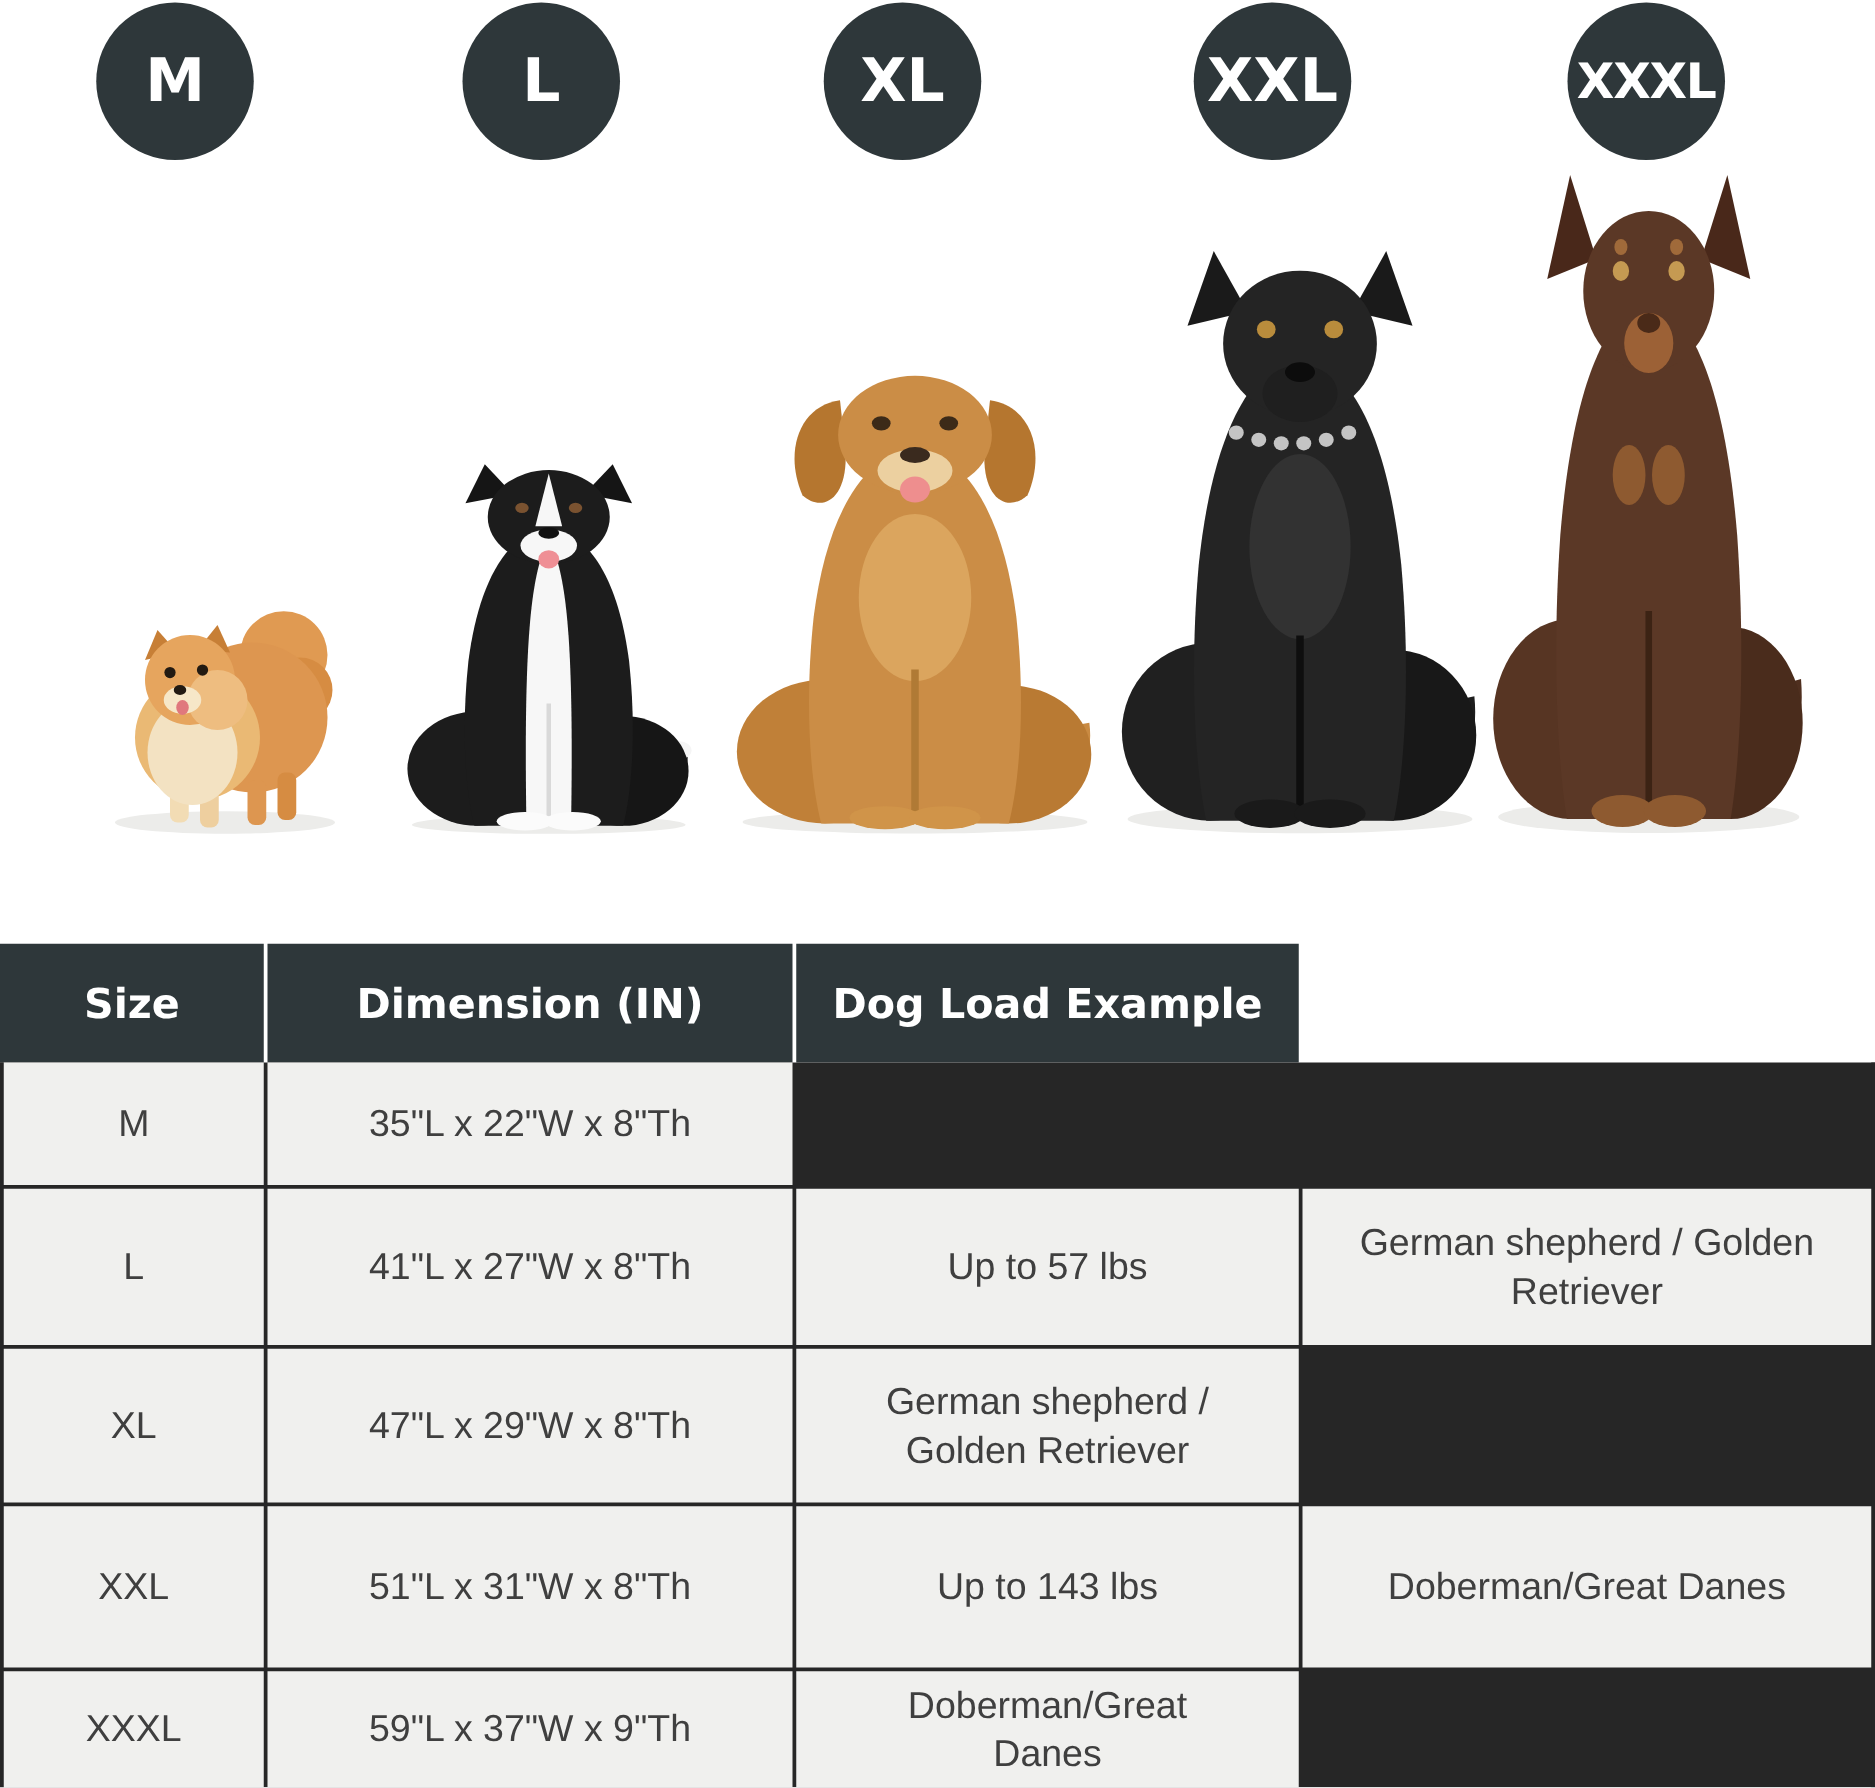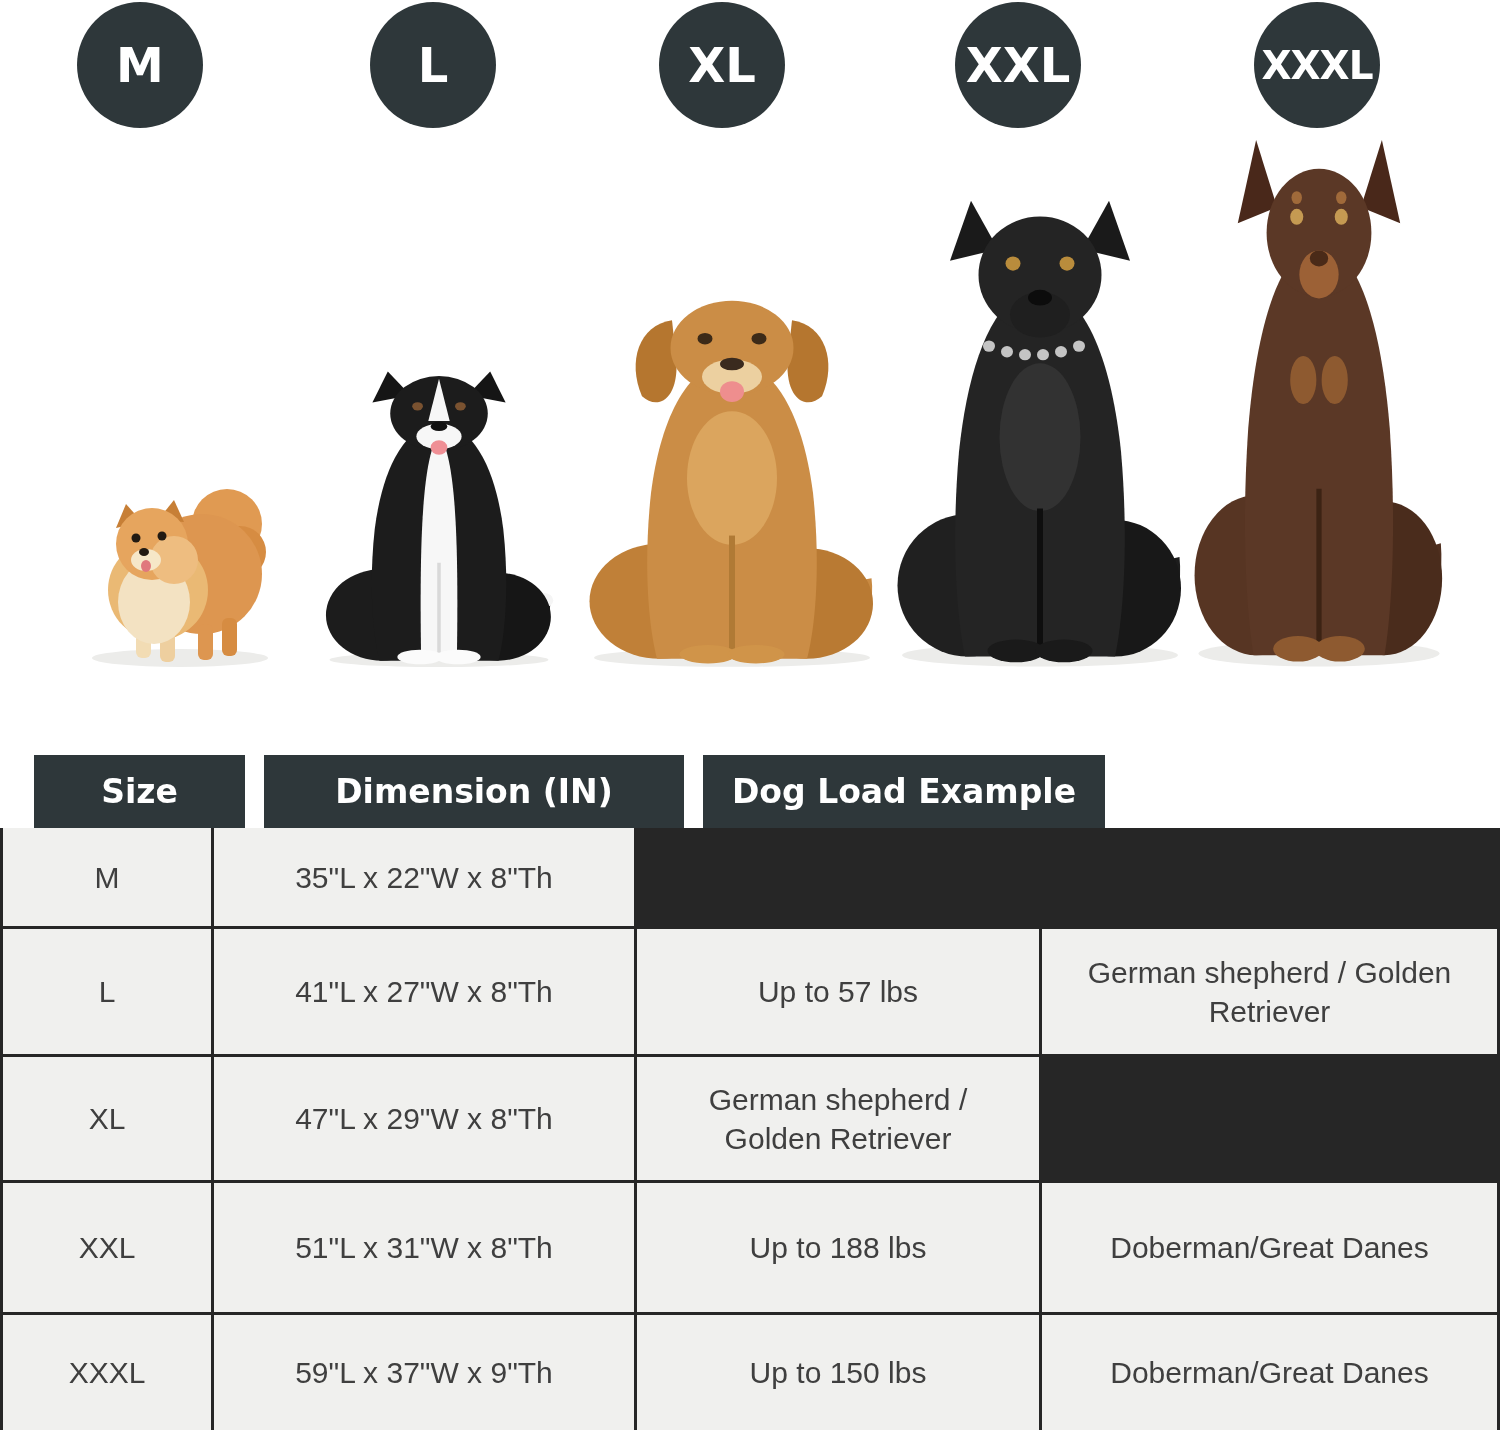--- a/index.html
+++ b/index.html
@@ -19,22 +19,22 @@
   .dog{position:absolute;}
   .dog svg{display:block;width:100%;height:100%;}
   .dog.pom {left:80px;  top:462px; width:200px; height:206px;}
   .dog.collie{left:320px; top:366px; width:238px; height:302px;}
   .dog.golden{left:582px; top:288px; width:300px; height:380px;}
   .dog.dane{left:890px; top:198px; width:300px; height:470px;}
   .dog.dobe{left:1188px;top:140px; width:262px; height:528px;}
   
   .size-table{position:absolute;left:0;top:755px;width:1500px;height:675px;display:flex;flex-direction:column;}
   .thead{
-    display:grid;grid-template-columns:211px 420px 402px 1fr;column-gap:19px;
-    height:73px;background:#ffffff;margin-left:34px;
+    display:grid;grid-template-columns:211px 420px 402px 1fr;column-gap:3px;
+    height:95px;background:#ffffff;
   }
   .th{
     background:#2e373a;color:#ffffff;display:flex;align-items:center;justify-content:center;
     font-family:"DejaVu Sans",sans-serif;font-weight:bold;font-size:33px;text-align:center;
   }
   .tbody{
     flex:1;display:flex;flex-direction:column;row-gap:3px;background:#262626;
     border-left:3px solid #262626;border-right:3px solid #262626;
   }
   .tr{display:grid;grid-template-columns:208px 420px 402px 1fr;column-gap:3px;background:transparent;}
@@ -207,25 +207,24 @@
         <div class="td breed">German shepherd / Golden Retriever</div>
       </div>
       <div class="tr tr3">
         <div class="td">XL</div>
         <div class="td">47"L x 29"W x 8"Th</div>
         <div class="td breed">German shepherd / Golden Retriever</div>
       </div>
       <div class="tr tr4">
         <div class="td">XXL</div>
         <div class="td">51"L x 31"W x 8"Th</div>
-        <div class="td">Up to 188 lbs</div>
+        <div class="td">Up to 143 lbs</div>
         <div class="td breed">Doberman/Great Danes</div>
       </div>
       <div class="tr tr5">
         <div class="td">XXXL</div>
         <div class="td">59"L x 37"W x 9"Th</div>
-        <div class="td">Up to 150 lbs</div>
         <div class="td breed">Doberman/Great Danes</div>
       </div>
     </div>
   </div>
 
 </div>
 
 </body></html>

